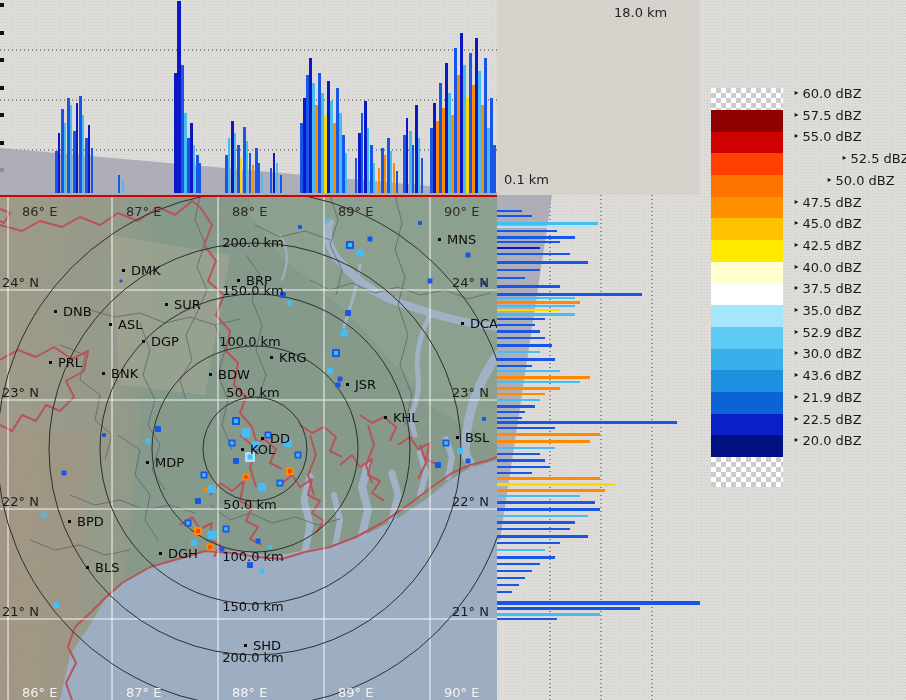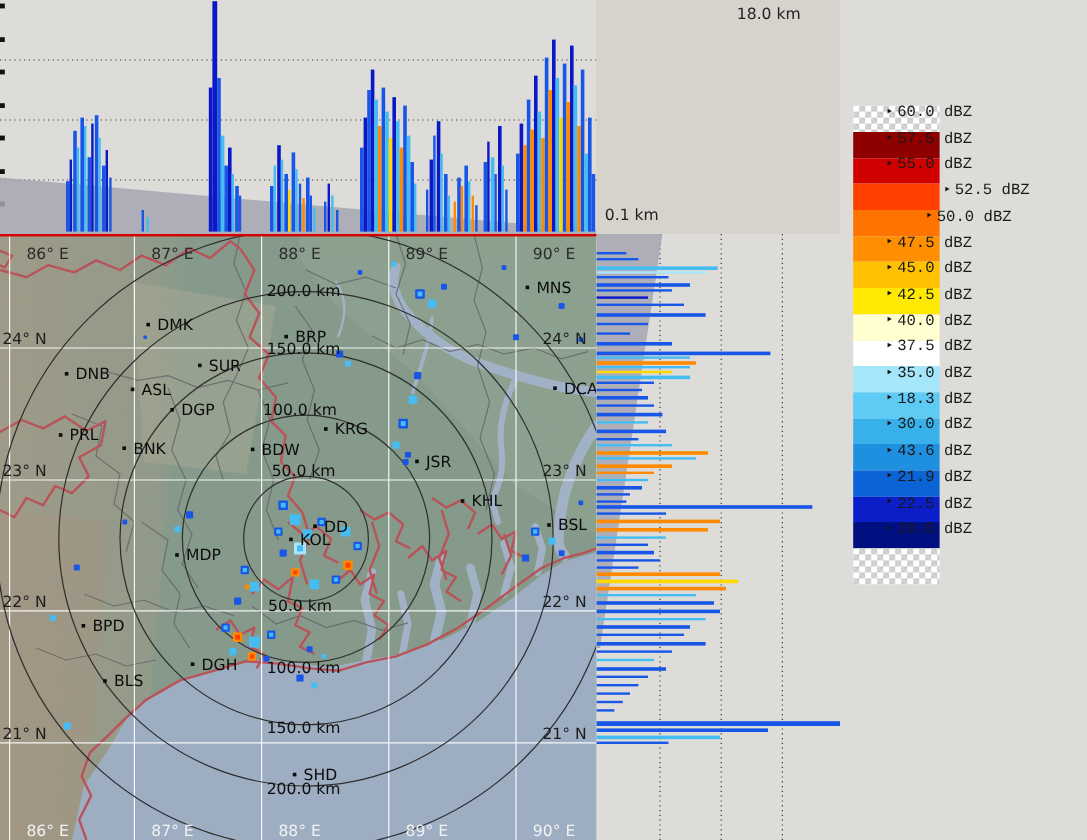--- a/index.html
+++ b/index.html
@@ -17,22 +17,22 @@
   #legend-panel{left:700px;top:0;width:206px;height:700px;}
   .axis-cap{position:absolute;font-size:13px;color:#222;}
   #top-height-label{left:614px;top:5px;}
   #side-height-label{left:504px;top:172px;}
   #swatch-col{position:absolute;left:711px;top:88px;width:72px;}
   .band{width:72px;}
   .checker{background-color:#ffffff;
     background-image:linear-gradient(45deg,#cccccc 25%,transparent 25%,transparent 75%,#cccccc 75%),
                      linear-gradient(45deg,#cccccc 25%,transparent 25%,transparent 75%,#cccccc 75%);
     background-size:10px 10px;background-position:0 0,5px 5px;}
-  .scale-label{position:absolute;left:738px;height:17px;display:flex;align-items:center;
-    font-size:13px;white-space:nowrap;font-family:Liberation Mono, monospace;}
+  .scale-label{position:absolute;left:793px;height:17px;display:flex;align-items:center;
+    font-size:13px;white-space:nowrap;}
   .scale-label::before{content:"\2023";font-size:11px;margin-right:3px;color:#111;}
   svg{position:absolute;left:0;top:0;}
   text{font-family:"DejaVu Sans","Liberation Sans",sans-serif;}
 </style>
 </head>
 <body>
 
 <div id="root" class="stipple">
 
   <div id="top-panel" class="panel stipple">
@@ -522,21 +522,21 @@
       <div class="scale-label" style="top: 106.7px;">57.5 dBZ</div>
       <div class="scale-label" style="top: 128.4px;">55.0 dBZ</div>
       <div class="scale-label" style="top: 150.1px; margin-left: 48px;">52.5 dBZ</div>
       <div class="scale-label" style="top: 171.8px; margin-left: 33px;">50.0 dBZ</div>
       <div class="scale-label" style="top: 193.5px;">47.5 dBZ</div>
       <div class="scale-label" style="top: 215.2px;">45.0 dBZ</div>
       <div class="scale-label" style="top: 236.9px;">42.5 dBZ</div>
       <div class="scale-label" style="top: 258.6px;">40.0 dBZ</div>
       <div class="scale-label" style="top: 280.3px;">37.5 dBZ</div>
       <div class="scale-label" style="top: 302px;">35.0 dBZ</div>
-      <div class="scale-label" style="top: 323.7px;">18.3 dBZ</div>
+      <div class="scale-label" style="top: 323.7px;">52.9 dBZ</div>
       <div class="scale-label" style="top: 345.4px;">30.0 dBZ</div>
       <div class="scale-label" style="top: 367.1px;">43.6 dBZ</div>
       <div class="scale-label" style="top: 388.8px;">21.9 dBZ</div>
       <div class="scale-label" style="top: 410.5px; text-align: center;">22.5 dBZ</div>
       <div class="scale-label" style="top: 432.2px;">20.0 dBZ</div>
     </div>
 
 </div>
 
 </body></html>

